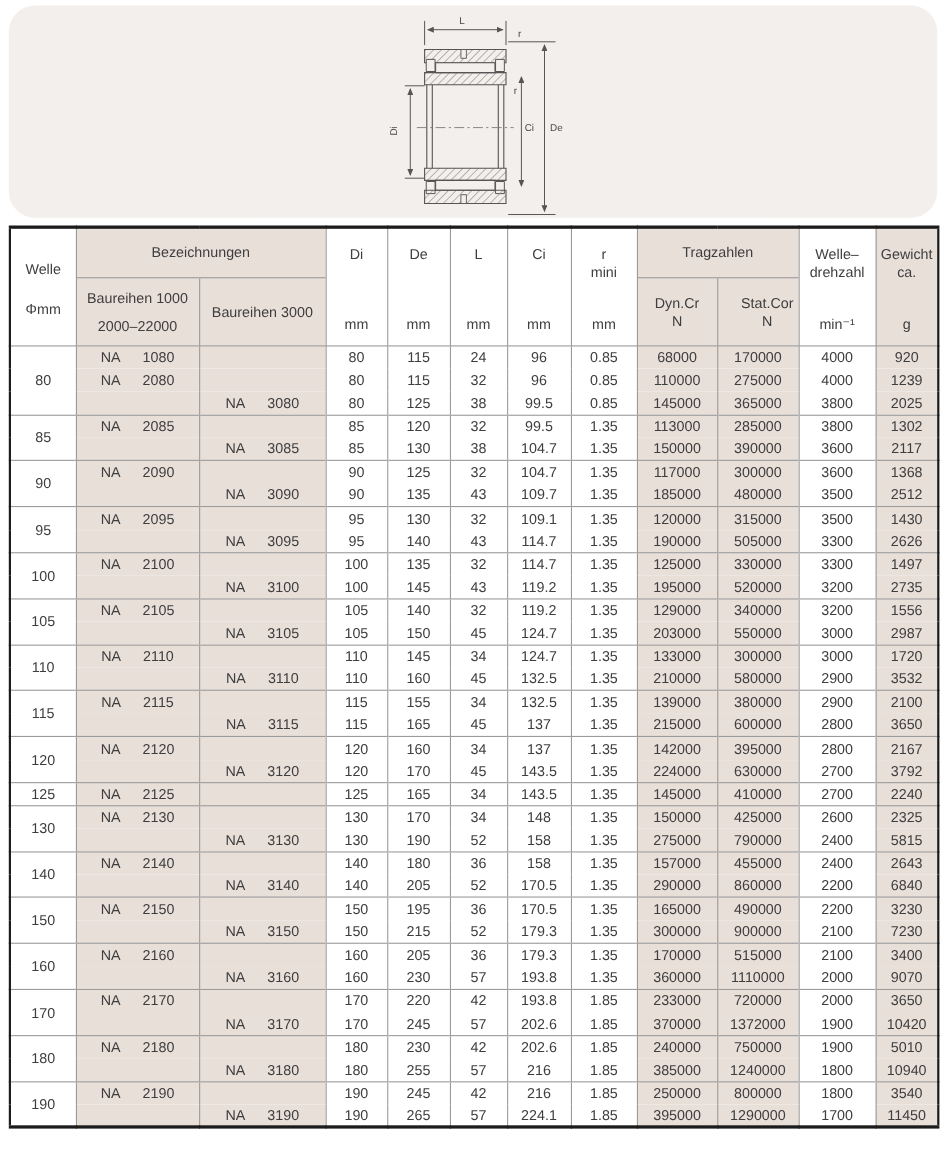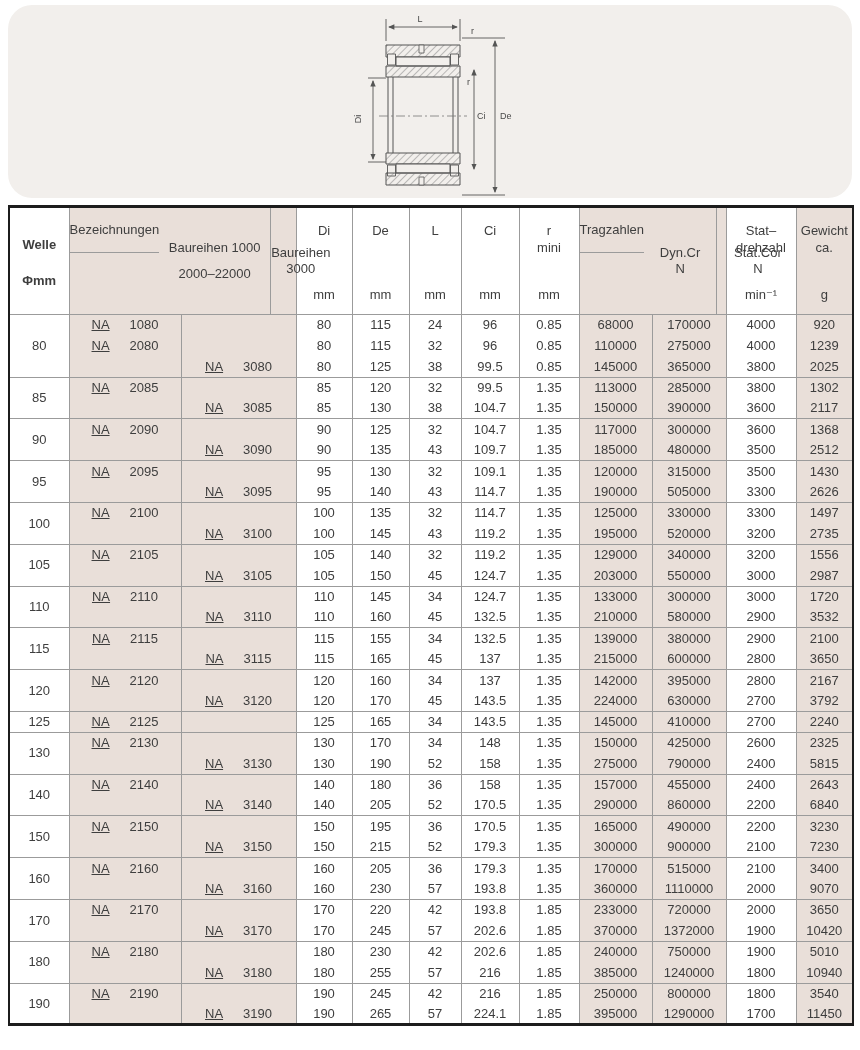--- a/index.html
+++ b/index.html
@@ -19,35 +19,35 @@
              border:2px solid #1c1c1c;border-top-width:3px;border-bottom-width:3px;
              font-size:13px;line-height:1.2;}
   table.spec th,table.spec td{border-left:1px solid #9b9b9b;border-right:1px solid #9b9b9b;
              padding:0;text-align:center;vertical-align:middle;font-weight:normal;color:#3e3e3e;}
   .pink{background:#e9dfd9;}
   thead tr{height:106px;}
   thead th{border-bottom:1px solid #9b9b9b;}
   .hcell{display:flex;flex-direction:column;height:106px;justify-content:space-between;
          padding:15px 0 11px 0;box-sizing:border-box;align-items:center;}
   .hcell .tight{line-height:1.3;}
-  .split{display:flex;flex-direction:row;height:106px;box-sizing:border-box;}
+  .split{display:flex;flex-direction:column;height:106px;box-sizing:border-box;}
   .split .top{height:45px;display:flex;align-items:center;justify-content:center;
               border-bottom:1px solid #9b9b9b;box-sizing:border-box;}
   .split .bottom{flex:1;display:flex;}
   .split .bottom > div{display:flex;flex-direction:column;align-items:center;justify-content:center;box-sizing:border-box;}
   .split .bottom > div:first-child{border-right:1px solid #9b9b9b;text-align:right;}
   .bz-left{width:112px;gap:10px;}
   .bz-right{flex:1;}
   .tz-left{width:73px;}
   .tz-right{flex:1;margin-left:17px;}
   tbody tr{height:20.9px;}
   tbody tr.group-start td{border-top:1px solid #9b9b9b;}
   td.desig{padding-left:0;}
   td.desig span{display:inline-block;}
-  td.desig span:first-child{margin-right:20px;text-decoration:underline;}
+  td.desig span:first-child{margin-right:20px;}
 </style>
 </head>
 <body>
 
 <div class="panel">
   <svg class="diagram" width="185" height="195" viewBox="0 0 185 195">
     <defs>
       <pattern id="hatch" patternUnits="userSpaceOnUse" width="5" height="5" patternTransform="rotate(45)">
         <line x1="0" y1="0" x2="0" y2="5" stroke="#8a8a8a" stroke-width="1.1"></line>
       </pattern>
@@ -127,21 +127,21 @@
     <col style="width:58px">
       <col style="width:60px">
       <col style="width:73px">
     <col style="width:74px">
       <col style="width:70px">
       <col style="width:57px">
   </colgroup>
   <thead>
     <tr>
       <th>
-        <div class="hcell" style="justify-content:center;gap:20px;font-weight:bold;">
+        <div class="hcell" style="justify-content:center;gap:20px;">
           <span>Welle</span>
           <span>Φmm</span>
         </div>
       </th>
       <th colspan="2" class="pink">
         <div class="split">
           <div class="top">
               <span>Bezeichnungen</span>
             </div>
           <div class="bottom">
@@ -198,21 +198,21 @@
             </div>
             <div class="tz-right tight">
               <span>Stat.Cor</span>
               <span>N</span>
             </div>
           </div>
         </div>
       </th>
       <th>
         <div class="hcell">
-          <span class="tight"><span>Stat–</span><br>
+          <span class="tight"><span>Welle–</span><br>
           <span>drehzahl</span></span>
           <span>min⁻¹</span>
         </div>
       </th>
       <th class="pink">
         <div class="hcell">
           <span class="tight"><span>Gewicht</span><br>
           <span>ca.</span></span>
           <span>g</span>
         </div>

